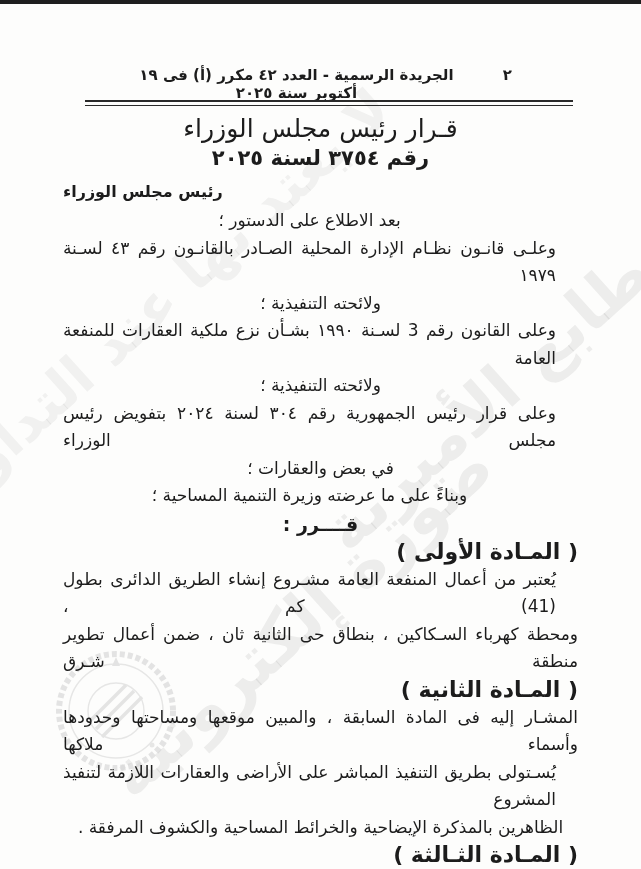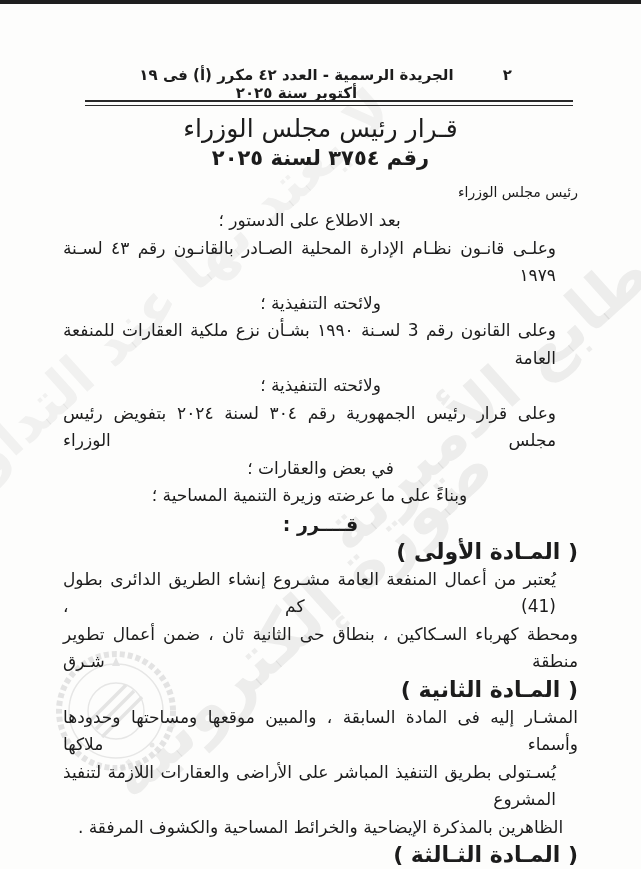--- a/index.html
+++ b/index.html
@@ -53,21 +53,21 @@
     z-index: 2;
   }
 
   
   .content {
     position: absolute; top: 112px; left: 63px; width: 515px;
     direction: rtl; z-index: 2;
   }
   .title-main   { text-align: center; font-size: 25px; font-weight: normal; line-height: 34px; }
   .title-number { text-align: center; font-size: 21px; font-weight: bold; line-height: 25px; }
-  .authority    { font-size: 14px; font-weight: normal; line-height: 30px; margin-top: 6px; text-align: right; }
+  .authority    { font-size: 16px; font-weight: bold; line-height: 30px; margin-top: 6px; text-align: left; }
 
   .bl { font-size: 17px; line-height: 27.5px; text-align: center; }
   .bl.ind  { padding-right: 22px; }
   .bl.just { text-align: justify; text-align-last: justify; }
 
   .hd        { font-size: 22px; font-weight: bold; text-align: right; line-height: 28px; }
   .hd-decree { font-size: 19px;   font-weight: bold; text-align: center; line-height: 28px; }
 </style>
 </head>
 <body>

